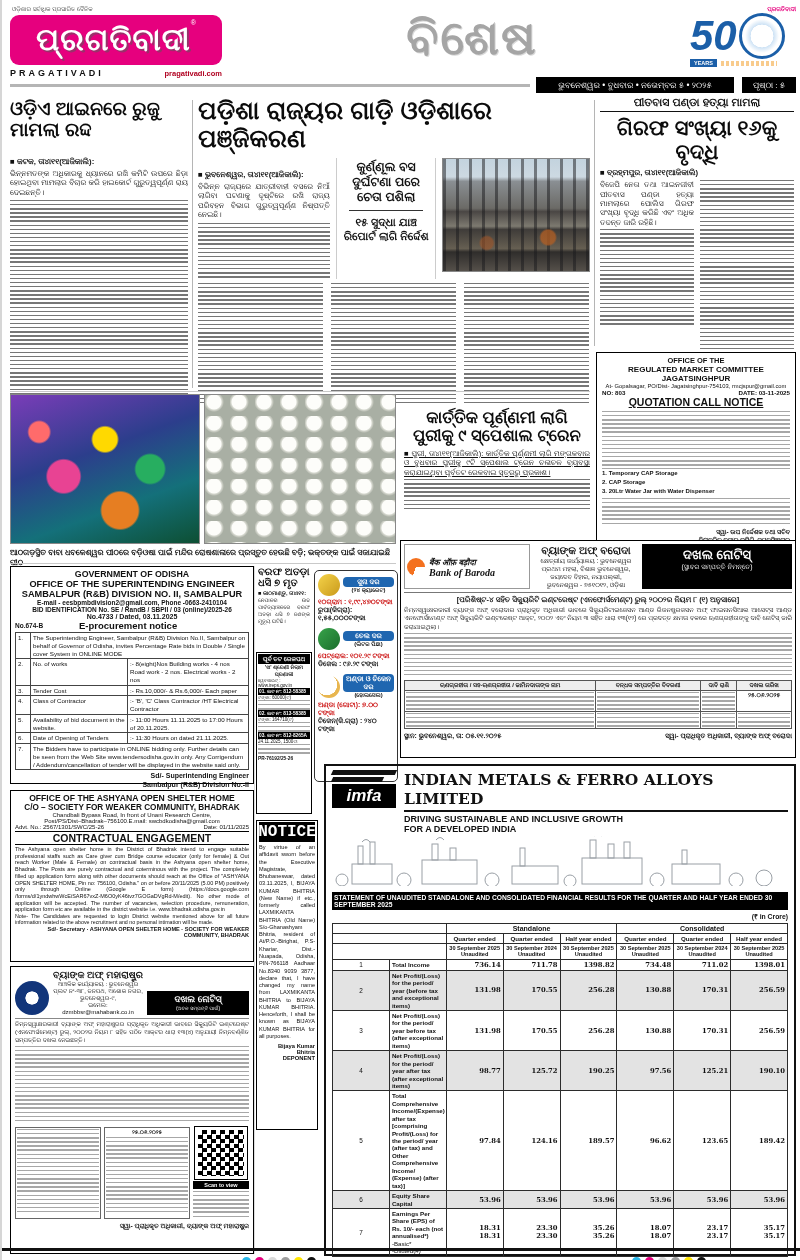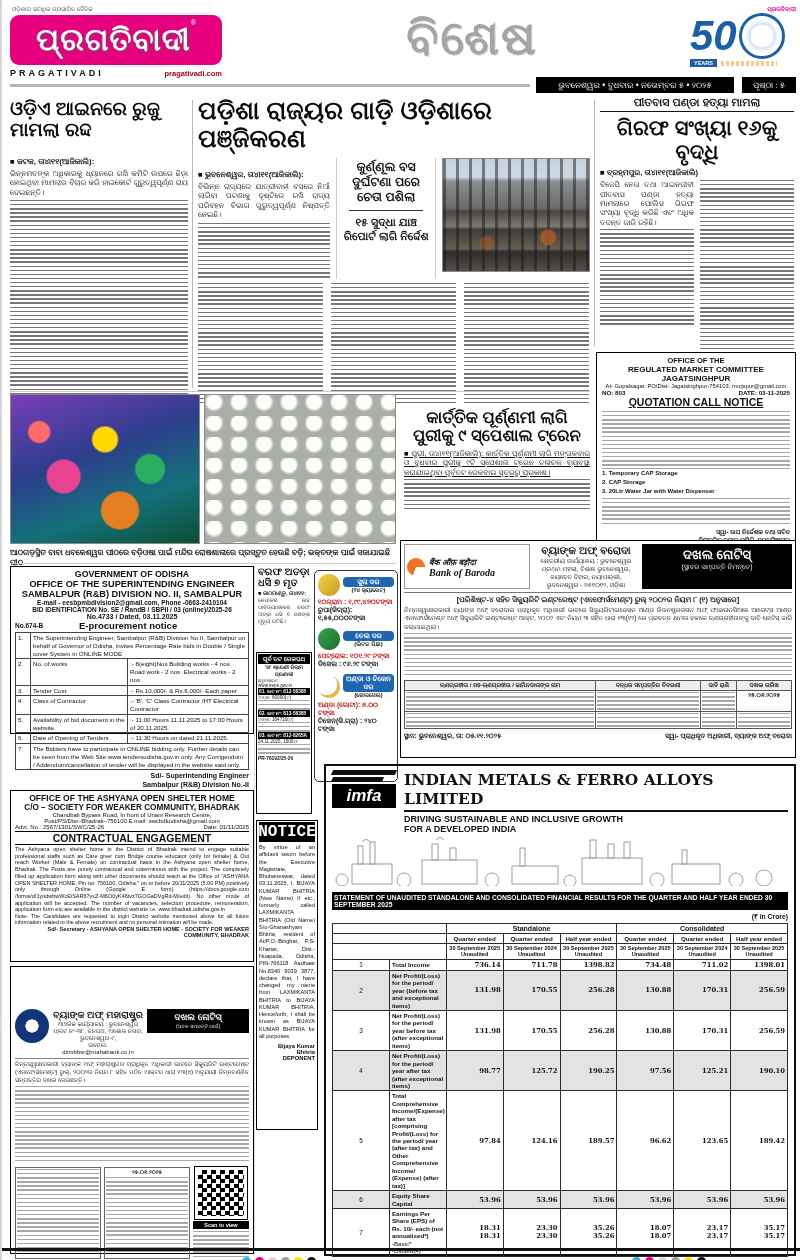--- a/index.html
+++ b/index.html
@@ -228,21 +228,21 @@
         </tr>
       </tbody>
     </table>
     <div style="display:flex;justify-content:space-between;font-size:6.8px;font-weight:bold;margin-top:3px;">
       <span>ସ୍ଥାନ: ଭୁବନେଶ୍ୱର, ତା: ୦୫.୧୧.୨୦୨୫</span>
       <span>ସ୍ୱା- ପ୍ରାଧିକୃତ ଅଧିକାରୀ, ବ୍ୟାଙ୍କ ଅଫ୍ ବରୋଦା</span>
     </div>
   </div>
 
   <div class="abs hrule" style="left:8px;top:563px;width:386px;"></div>
-  <div class="abs box" style="left:8px;top:566px;width:244px;height:168px;padding:2px 4px;">
+  <div class="abs box" style="left:8px;top:566px;width:244px;height:218px;padding:2px 4px;">
     <div class="b c" style="font-size:8.8px;">GOVERNMENT OF ODISHA</div>
     <div class="b c" style="font-size:9.2px;">OFFICE OF THE SUPERINTENDING ENGINEER</div>
     <div class="b c" style="font-size:9.2px;">SAMBALPUR (R&amp;B) DIVISION NO. II, SAMBALPUR</div>
     <div class="b c" style="font-size:6.5px;">E-mail - eesbpmbdivision2@gmail.com, Phone -0663-2410104</div>
     <div class="b c" style="font-size:6.5px;">BID IDENTIFICATION No. SE / RandB / SBPII / 03 (online)/2025-26</div>
     <div class="b c" style="font-size:7px;">No.4733 / Dated, 03.11.2025</div>
     <div style="display:flex;justify-content:space-between;align-items:center;">
       <span class="b" style="font-size:6.5px;">No.674-B</span>
       <span class="b" style="font-size:9.5px;">E-procurement notice</span>
       <span style="width:36px;"></span>
@@ -378,21 +378,21 @@
   <div class="abs box" style="left:254px;top:820px;width:62px;height:310px;padding:1px 2px;">
     <div class="blackbar" style="font-size:16px;padding:1px;font-family:Liberation Mono, monospace;">NOTICE</div>
     <div class="j" style="font-size:5.6px;line-height:1.3;margin-top:2px;">By virtue of an affidavit sworn before the Executive Magistrate, Bhubaneswar, dated 03.11.2025, I, BIJAYA KUMAR BHITRIA (New Name) if etc., formerly called LAXMIKANTA BHITRIA (Old Name) S/o-Ghanashyam Bhitria, resident of At/P.O.-Birighat, P.S-Khariar, Dist.-Nuapada, Odisha, PIN-766118 Aadhaar No.8340 9039 3877, declare that, I have changed my name from LAXMIKANTA BHITRIA to BIJAYA KUMAR BHITRIA. Henceforth, I shall be known as BIJAYA KUMAR BHITRIA for all purposes.</div>
     <div class="r b" style="font-size:5.8px;margin-top:3px;">
       <div>Bijaya Kumar Bhitria</div>
       <div>DEPONENT</div>
     </div>
   </div>
 
   <div class="abs box" style="left:8px;top:966px;width:244px;height:288px;padding:2px 4px;">
-    <div style="display:flex;gap:4px;align-items:flex-start;margin-top:40px;">
+    <div style="display:flex;gap:4px;align-items:flex-end;">
       <span class="icircle" style="width:30px;height:30px;background:radial-gradient(circle,#fff 30%,#12357a 32%);border:2px solid #12357a;flex:none;"></span>
       <div style="flex:1;text-align:center;">
         <div class="b" style="font-size:9.5px;">ବ୍ୟାଙ୍କ ଅଫ୍ ମହାରାଷ୍ଟ୍ର</div>
         <div style="font-size:6px;">ଆଞ୍ଚଳିକ କାର୍ଯ୍ୟାଳୟ : ଭୁବନେଶ୍ୱର</div>
         <div style="font-size:6px;">ପ୍ଲଟ ନଂ-୩୮, ଜନପଥ, ଅଶୋକ ନଗର, ଭୁବନେଶ୍ୱର-୯,</div>
         <div style="font-size:6px;">ଇମେଲ: dzmbbsr@mahabank.co.in</div>
       </div>
       <div class="notice-title-box" style="width:62px;">
         <div style="font-size:9px;font-weight:bold;">ଦଖଲ ନୋଟିସ୍</div>
         <div style="font-size:5px;">(ଅଚଳ ସମ୍ପତ୍ତି ପାଇଁ)</div>

